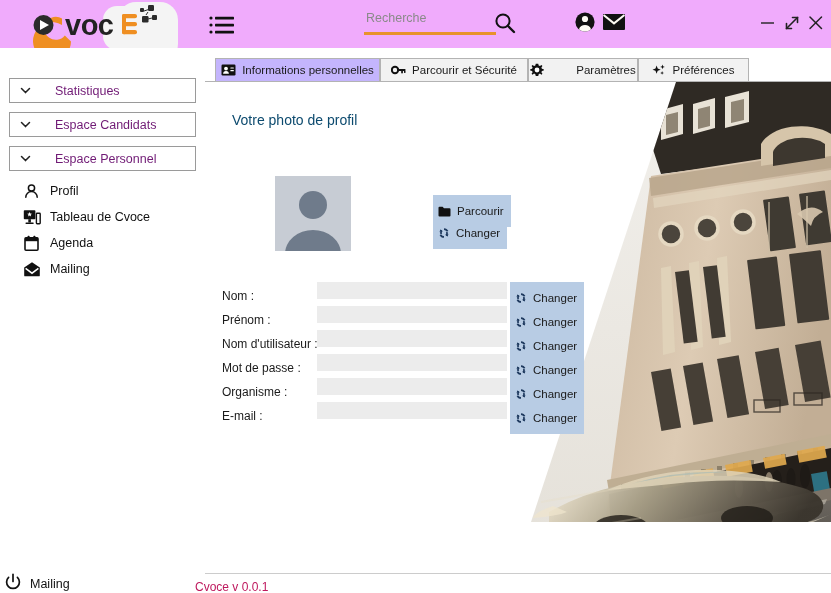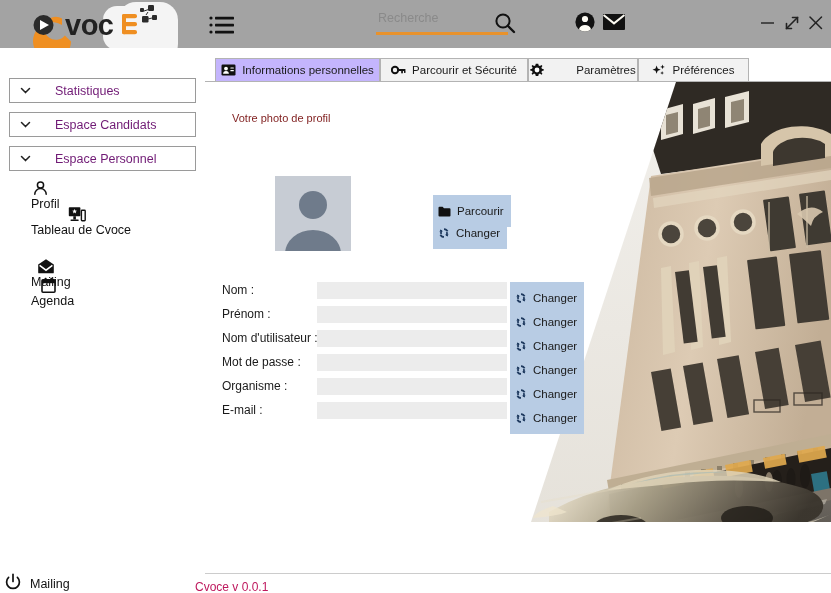--- a/index.html
+++ b/index.html
@@ -9,41 +9,41 @@
     overflow: hidden;
     background: #ffffff;
     font-family: "Liberation Sans", sans-serif;
     color: #1a1a1a;
   }
   #app { position: relative; width: 831px; height: 593px; background: #ffffff; }
 
   
   #header {
     position: absolute; left: 0; top: 0; width: 831px; height: 48px;
-    background: #a3a3a3;
+    background: #f0abfc;
   }
   #logo-wrap {
     position: absolute; left: 18px; top: 2px; width: 175px; height: 46px;
   }
   .logo-badge {
     position: absolute; border-radius: 14px; background: #f4f4f4;
   }
   #logo-badge-a { left: 85px; top: 4px; width: 44px; height: 44px; }
   #logo-badge-b { left: 100px; top: 0px; width: 60px; height: 60px; border-radius: 18px; }
   #logo-svg { position: absolute; left: 0; top: 0; }
 
   
   #menu-toggle {
     position: absolute; left: 208px; top: 14px; width: 28px; height: 22px;
     cursor: pointer;
   }
 
   
   #search-box {
-    position: absolute; left: 376px; top: 8px; width: 132px; height: 28px;
+    position: absolute; left: 364px; top: 8px; width: 132px; height: 28px;
   }
   #search-input {
     width: 132px; height: 22px; border: none; outline: none;
     background: transparent;
     font-family: "Liberation Sans", sans-serif; font-size: 12.5px;
     color: #333; padding: 0 0 2px 2px;
   }
   #search-input::placeholder { color: #8a8a8a; }
   #search-underline {
     position: absolute; left: 0; top: 24px; width: 132px; height: 2.5px;
@@ -69,27 +69,27 @@
     display: flex; align-items: center; cursor: pointer;
   }
   .side-section .chev { margin-left: 9px; width: 13px; height: 13px; display:block; }
   .side-section .slabel { margin-left: 23px; font-size: 12.5px; color: #701a75; }
   #sec-0 { top: 30px; }
   #sec-1 { top: 64px; }
   #sec-2 { top: 98px; }
 
   .side-item {
     position: absolute; left: 22px; height: 22px;
-    display: flex; align-items: center; cursor: pointer; flex-direction: column;
+    display: flex; align-items: center; cursor: pointer;
   }
   .side-item .iwrap { width: 19px; height: 19px; display: flex; align-items: center; justify-content: center; }
   .side-item .ilabel { margin-left: 9px; font-size: 12.5px; color: #111; }
   #item-0 { top: 132px; }
   #item-1 { top: 158px; }
-  #item-2 { top: 184px; margin-top: 45px; }
+  #item-2 { top: 184px; }
   #item-3 { top: 210px; }
 
   #quit-btn {
     position: absolute; left: 4px; top: 525px; height: 22px;
     display: flex; align-items: center; cursor: pointer;
   }
   #quit-btn .ilabel { margin-left: 8px; font-size: 12.5px; color: #111; }
 
   
   #panel {
@@ -114,21 +114,21 @@
   #tab-3 { left: 433px; width: 111px; }
 
   #tabpage {
     position: absolute; left: 0; top: 33px; width: 626px; height: 494px;
     border-top: 1px solid #b3b3b3;
     background: #ffffff; overflow: hidden;
   }
 
   
   #photo-title {
-    position: absolute; left: 27px; top: 30px; font-size: 11px; color: #7f1d1d;
+    position: absolute; left: 27px; top: 30px; font-size: 14px; color: #0c4a6e;
   }
   #avatar {
     position: absolute; left: 70px; top: 94px; width: 76px; height: 75px;
     background: #c7ccd4; overflow: hidden;
   }
   #btn-parcourir { position: absolute; left: 228px; top: 113px; }
   #btn-photo-changer { position: absolute; left: 228px; top: 135px; }
 
   .pill {
     display: inline-flex; align-items: center; gap: 6px;
@@ -136,21 +136,21 @@
     height: 32px; padding: 0 7px 0 5px;
     font-family: "Liberation Sans", sans-serif;
     font-size: 11.5px; color: #1a1a1a; white-space: nowrap;
   }
   .pill .picon { display: flex; align-items: center; }
 
   
   #form { position: absolute; left: 0; top: 0; width: 626px; height: 494px; }
   .frow { position: absolute; left: 17px; height: 17px; }
   .flabel {
-    position: absolute; left: 0; top: 1px; font-size: 12px; color: #1a1a1a; white-space: nowrap;
+    position: absolute; left: 0; top: 7px; font-size: 12px; color: #1a1a1a; white-space: nowrap;
   }
   .finput {
     position: absolute; left: 95px; top: 0; width: 190px; height: 17px;
     background: #ececec; border: none; outline: none;
     font-family: "Liberation Sans", sans-serif; font-size: 11.5px; color: #222;
     padding: 0 4px;
   }
   .fbtn { position: absolute; left: 288px; top: 0; }
 
   

